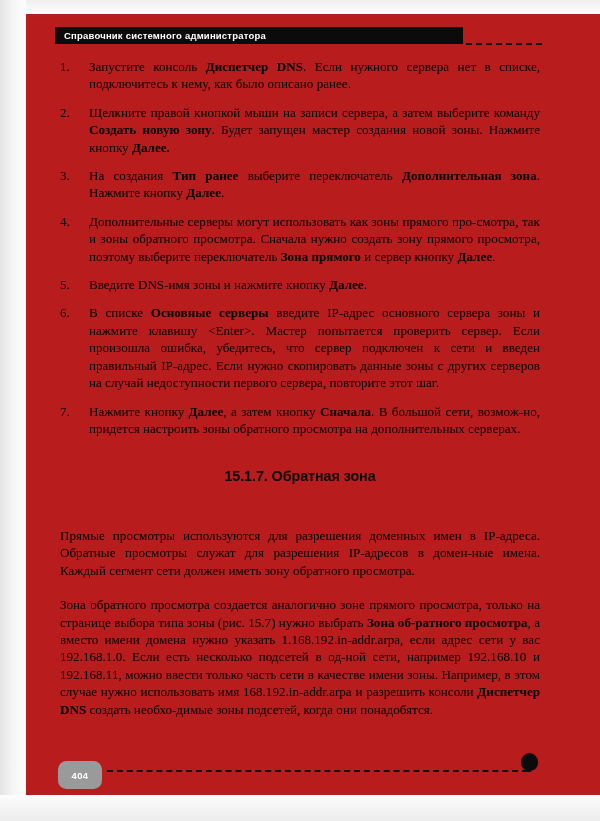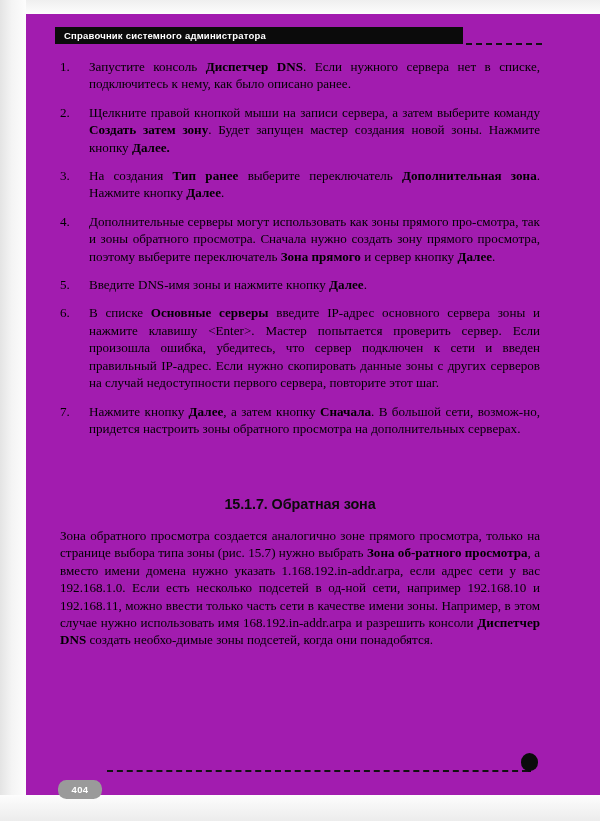--- a/index.html
+++ b/index.html
@@ -11,21 +11,21 @@
     height: 821px;
     background: #ffffff;
     font-family: "Liberation Serif", "DejaVu Serif", serif;
     color: #000000;
     position: relative;
     overflow: hidden;
   }
   .page {
     position: absolute;
     inset: 0;
-    background: #a21caf;
+    background: #b91c1c;
   }
   
   .scan-edge-left {
     position: absolute;
     left: 0; top: 0;
     width: 26px; height: 821px;
     background: linear-gradient(to right, #e4e4e4 0%, #f4f4f4 45%, #fdfdfd 100%);
   }
   .scan-edge-top {
     position: absolute;
@@ -112,21 +112,20 @@
     position: absolute;
     left: 0;
     top: 468px;
     width: 600px;
     text-align: center;
     font-family: "Liberation Sans", "DejaVu Sans", sans-serif;
     font-size: 14.4px;
     font-weight: bold;
     letter-spacing: -0.1px;
     color: #0a0a0a;
-    margin-top: 28px;
   }
 
   
   .body-copy {
     position: absolute;
     left: 60px;
     top: 527px;
     width: 480px;
   }
   .body-copy p {
@@ -138,32 +137,31 @@
     hyphens: manual;
   }
   .body-copy p:last-child { margin-bottom: 0; }
 
   
   .footer-pill {
     position: absolute;
     left: 58px;
     top: 761px;
     width: 44px;
-    height: 19px;
+    height: 28px;
     background: #9a9a9a;
     border-radius: 8.5px;
     color: #ffffff;
     font-family: "Liberation Sans", "DejaVu Sans", sans-serif;
     font-size: 9.5px;
     font-weight: bold;
     letter-spacing: 0.4px;
     display: flex;
     align-items: center;
     justify-content: center;
-    margin-top: 19px;
   }
   .footer-dashes {
     position: absolute;
     left: 107px;
     top: 770px;
     width: 421px;
     height: 0;
     border-top: 2.2px dashed #111111;
   }
   .footer-dot {
@@ -198,21 +196,21 @@
   <div class="header-dashes"></div>
 
   <div class="content">
     <ol class="steps" id="steps-list">
         <li>
           <span class="step-num">1.</span>
           <span class="step-body"><span>Запустите консоль </span><b>Диспетчер DNS</b><span>. Если нужного сервера нет в списке, подключитесь к нему, как было описано ранее.</span></span>
         </li>
         <li>
           <span class="step-num">2.</span>
-          <span class="step-body"><span>Щелкните правой кнопкой мыши на записи сервера, а затем выберите команду </span><b>Создать затем зону</b><span>. Будет запущен мастер создания новой зоны. Нажмите кнопку </span><b>Далее.</b></span>
+          <span class="step-body"><span>Щелкните правой кнопкой мыши на записи сервера, а затем выберите команду </span><b>Создать новую зону</b><span>. Будет запущен мастер создания новой зоны. Нажмите кнопку </span><b>Далее.</b></span>
         </li>
         <li>
           <span class="step-num">3.</span>
           <span class="step-body"><span>На создания </span><b>Тип ранее</b><span> выберите переключатель </span><b>Дополнительная зона</b><span>. Нажмите кнопку </span><b>Далее</b><span>.</span></span>
         </li>
         <li>
           <span class="step-num">4.</span>
           <span class="step-body"><span>Дополнительные серверы могут использовать как зоны прямого про-смотра, так и зоны обратного просмотра. Сначала нужно создать зону прямого просмотра, поэтому выберите переключатель </span><b>Зона прямого</b><span> и сервер кнопку </span><b>Далее</b><span>.</span></span>
         </li>
         <li>
@@ -226,20 +224,21 @@
         <li>
           <span class="step-num">7.</span>
           <span class="step-body"><span>Нажмите кнопку </span><b>Далее</b><span>, а затем кнопку </span><b>Сначала</b><span>. В большой сети, возмож-но, придется настроить зоны обратного просмотра на дополнительных серверах.</span></span>
         </li>
       </ol>
   </div>
 
   <div class="section-heading">15.1.7. Обратная зона</div>
 
   <div class="body-copy" id="body-copy">
+      <p><span>Прямые просмотры используются для разрешения доменных имен в IP-адреса. Обратные просмотры служат для разрешения IP-адресов в домен-ные имена. Каждый сегмент сети должен иметь зону обратного просмотра.</span></p>
       <p><span>Зона обратного просмотра создается аналогично зоне прямого просмотра, только на странице выбора типа зоны (рис. 15.7) нужно выбрать </span><b>Зона об-ратного просмотра</b><span>, а вместо имени домена нужно указать 1.168.192.in-addr.arpa, если адрес сети у вас 192.168.1.0. Если есть несколько подсетей в од-ной сети, например 192.168.10 и 192.168.11, можно ввести только часть сети в качестве имени зоны. Например, в этом случае нужно использовать имя 168.192.in-addr.arpa и разрешить консоли </span><b>Диспетчер DNS</b><span> создать необхо-димые зоны подсетей, когда они понадобятся.</span></p>
     </div>
 
   <div class="footer-pill">404</div>
   <div class="footer-dashes"></div>
   <div class="footer-dot"></div>
   <div class="footer-dot-stem"></div>
 
 </div>
 

